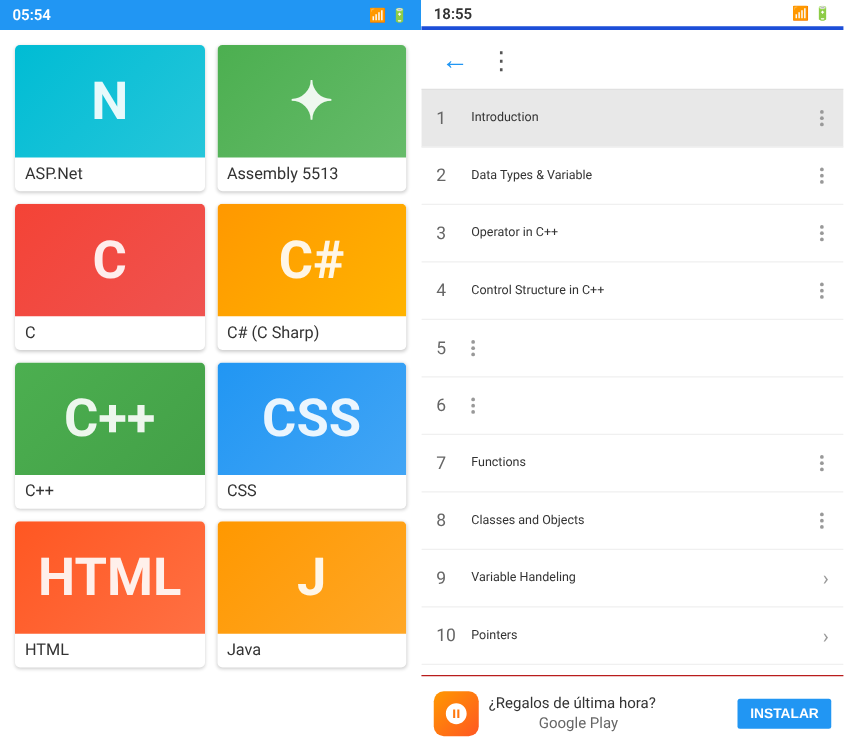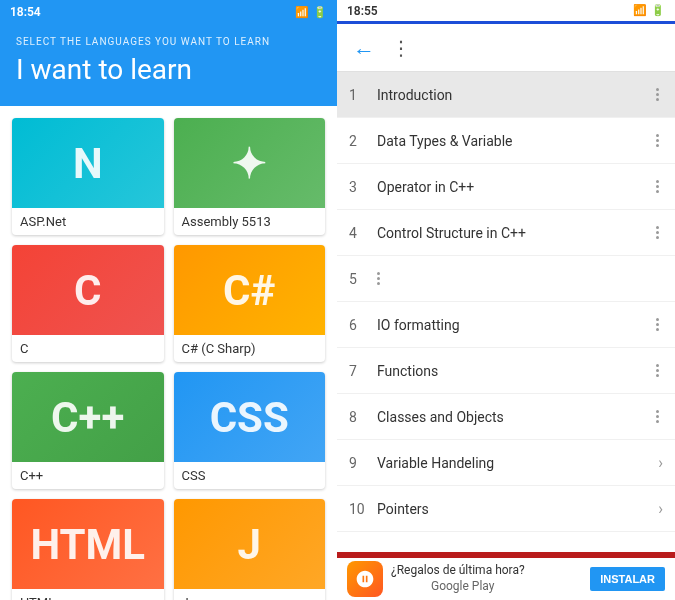--- a/index.html
+++ b/index.html
@@ -170,21 +170,21 @@
       background: #e8e8e8;
     }
     .course-item .num {
       width: 24px;
       font-size: 14px;
       color: #666;
       flex-shrink: 0;
     }
     .course-item .item-title {
       flex: 1;
-      font-size: 14px;
+      font-size: 10px;
       color: #333;
       padding-left: 4px;
     }
     .course-item .item-action {
       color: #999;
       font-size: 16px;
     }
     .course-item .dots {
       display: flex;
       flex-direction: column;
@@ -193,23 +193,23 @@
       padding: 0 4px;
     }
     .course-item .dots span {
       width: 3px;
       height: 3px;
       background: #999;
       border-radius: 50%;
       display: block;
     }
     .ad-banner {
-      height: 48px;
-      background: #fff;
-      border-top: 6px solid #b91c1c;
+      height: 60px;
+      background: #fff;
+      border-top: 1px solid #b91c1c;
       display: flex;
       align-items: center;
       padding: 0 10px;
       gap: 8px;
     }
     .ad-banner .ad-icon {
       width: 36px;
       height: 36px;
       background: linear-gradient(135deg, #FF9800, #FF5722);
       border-radius: 8px;
@@ -235,29 +235,25 @@
       border-radius: 2px;
       cursor: pointer;
       white-space: nowrap;
     }
   </style>
 </head>
 <body>
 
 <div class="left-panel">
   <div class="left-status-bar">
-    <span class="time">18:54</span>
+    <span class="time">05:54</span>
     <div class="icons">
       <span>📶</span>
       <span>🔋</span>
     </div>
-  </div>
-  <div class="left-header">
-    <div class="subtitle">SELECT THE LANGUAGES YOU WANT TO LEARN</div>
-    <div class="title">I want to learn</div>
   </div>
   <div class="left-content">
     <div class="grid" id="lang-grid">
 
     <div class="lang-card">
     <div class="card-image card-aspnet">
       <span class="card-icon">N</span>
     </div>
     <div class="card-label">ASP.Net</div>
   </div>
@@ -360,21 +356,20 @@
       <div class="course-item">
     <span class="num">5</span>
     <div class="dots">
           <span></span>
           <span></span>
           <span></span>
         </div>
   </div>
       <div class="course-item">
     <span class="num">6</span>
-    <span class="item-title">IO formatting</span>
     <div class="dots">
           <span></span>
           <span></span>
           <span></span>
         </div>
   </div>
       <div class="course-item">
     <span class="num">7</span>
     <span class="item-title">Functions</span>
     <div class="dots">

